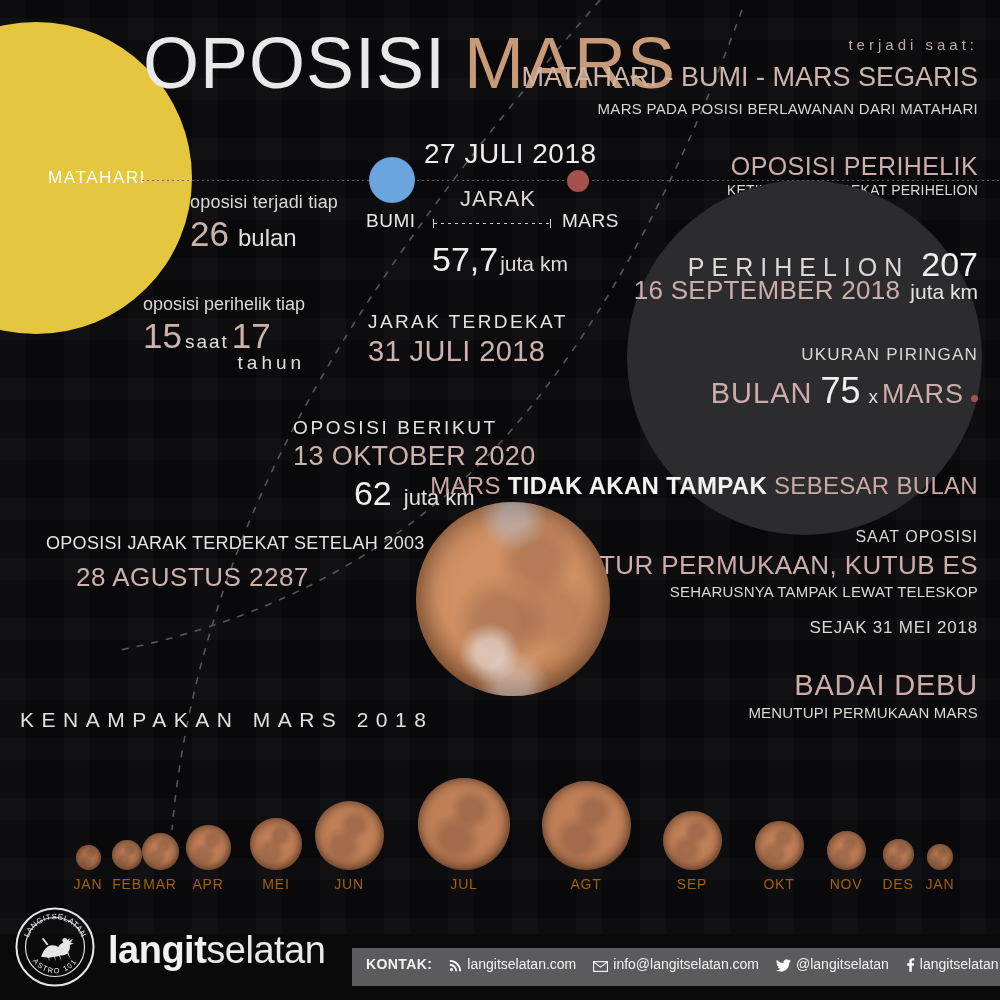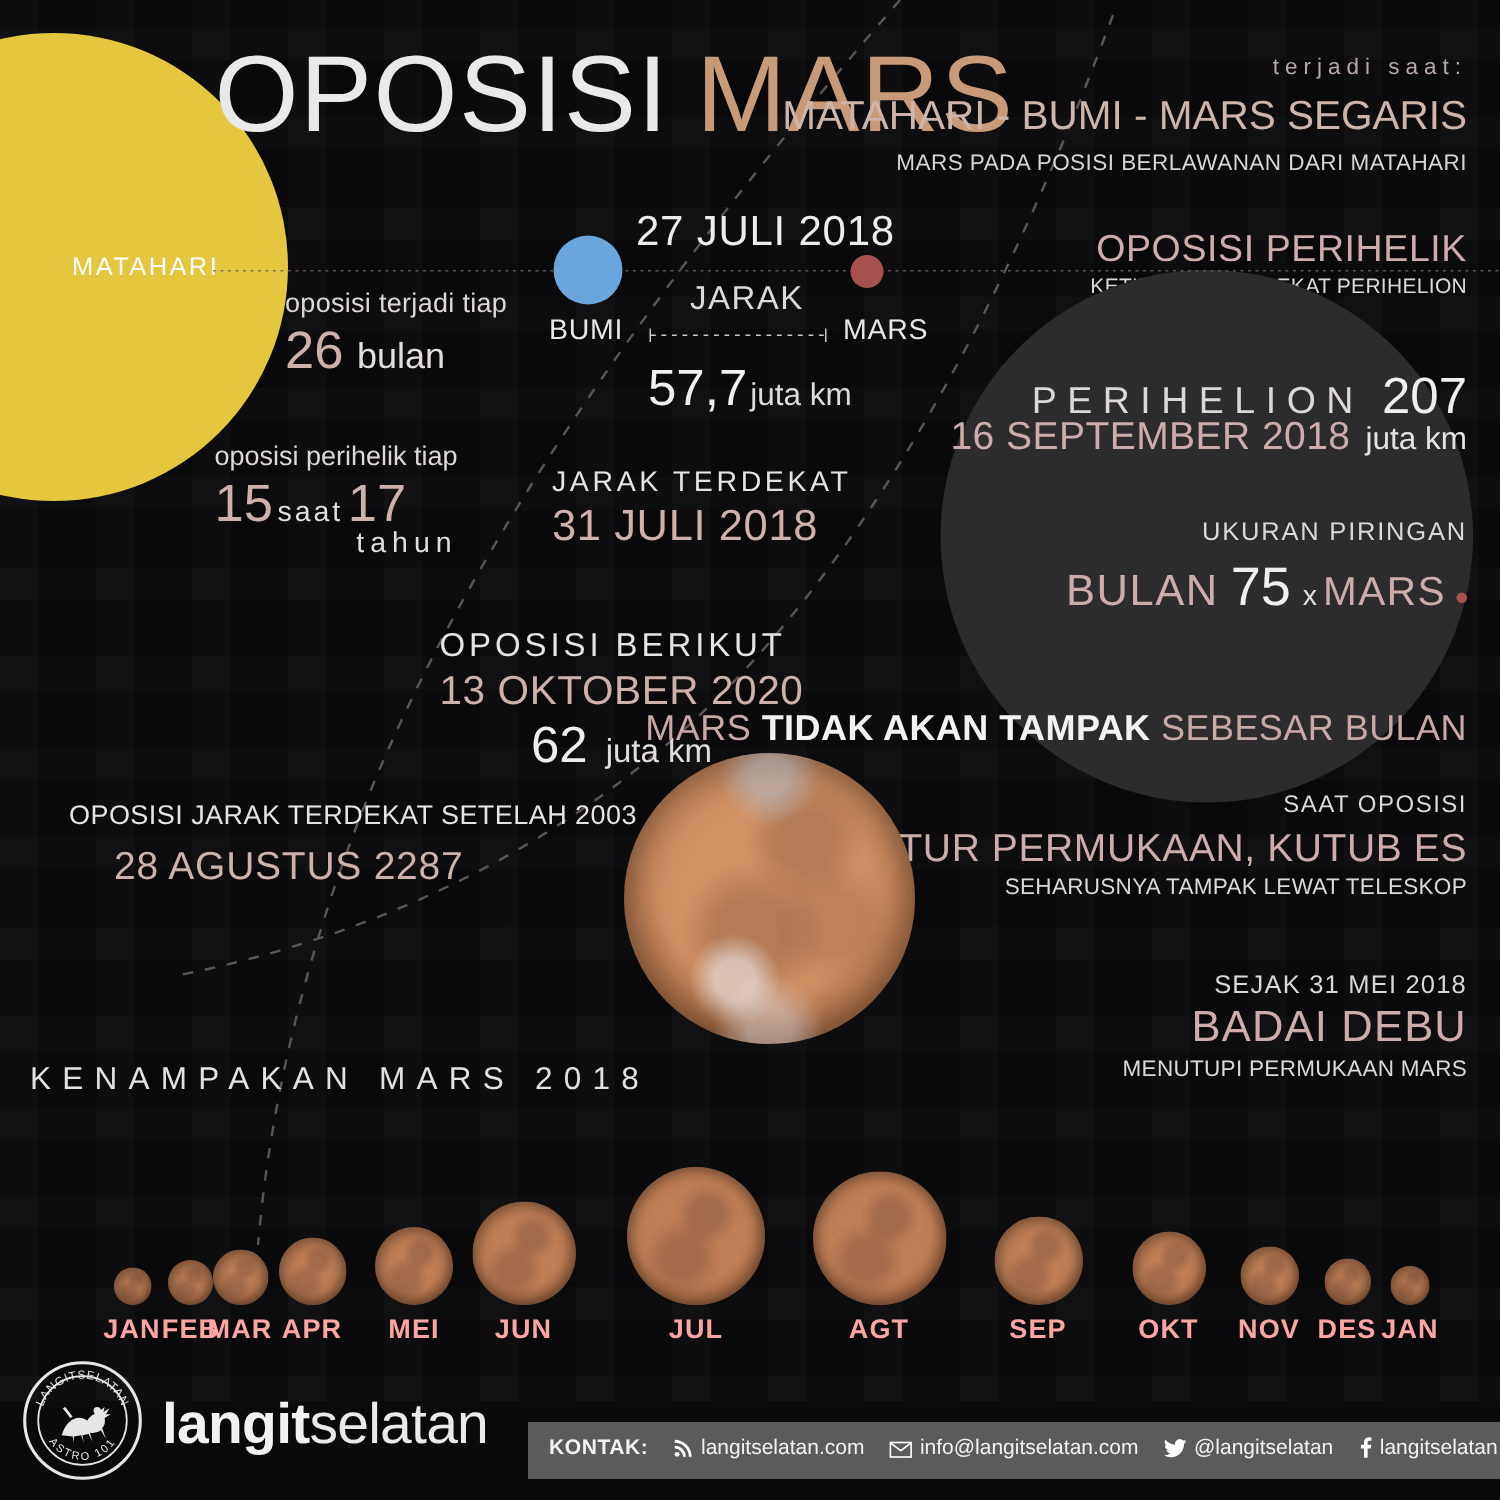--- a/index.html
+++ b/index.html
@@ -128,21 +128,21 @@
   #stat-15 .row { margin-top:1px; white-space:nowrap; }
   #stat-15 .num { font-size:35px; color:#cdb1ab; }
   #stat-15 .conj { font-size:19px; color:#e2dedc; letter-spacing:2px; margin:0 3px; }
   #stat-15 .tahun { font-size:19px; color:#e2dedc; letter-spacing:4px; display:block; text-align:right; margin-top:-4px; }
 
   #terdekat { left:368px; top:311px; }
   #terdekat .cap { font-size:19px; color:#e6e3e1; letter-spacing:2.4px; }
   #terdekat .val { font-size:29px; color:#cdb1ab; letter-spacing:0.4px; margin-top:2px; }
 
   #berikut { left:293px; top:417px; }
-  #berikut .cap { font-size:22px; color:#e6e3e1; letter-spacing:2.6px; }
+  #berikut .cap { font-size:19px; color:#e6e3e1; letter-spacing:2.6px; }
   #berikut .val { font-size:27px; color:#cdb1ab; letter-spacing:0.4px; margin-top:2px; }
   #berikut .row { margin-top:2px; text-align:center; }
   #berikut .num { font-size:34px; color:#f0eeec; }
   #berikut .unit { font-size:22px; color:#e2dedc; margin-left:12px; }
 
   #setelah2003 { left:46px; top:533px; }
   #setelah2003 .cap { font-size:18px; color:#e6e3e1; letter-spacing:0.3px; }
   #setelah2003 .val { font-size:26px; color:#cdb1ab; letter-spacing:0.5px; margin-top:8px; margin-left:30px; }
 
   
@@ -168,21 +168,21 @@
 
   #tampak-line { right:22px; top:472px; text-align:left; white-space:nowrap; }
   #tampak-line .a { font-size:24px; color:#c8a9a6; letter-spacing:0.3px; }
   #tampak-line .b { font-size:24px; color:#f4f2f1; font-weight:bold; letter-spacing:0.3px; }
   #tampak-line .c { font-size:24px; color:#c8a9a6; letter-spacing:0.3px; }
 
   #saat-oposisi { right:22px; top:528px; text-align:right; font-size:16px; color:#dcd8d5; letter-spacing:1px; }
   #fitur { right:22px; top:550px; text-align:right; font-size:26px; color:#cdadab; letter-spacing:0.4px; white-space:nowrap; }
   #seharusnya { right:22px; top:583px; text-align:right; font-size:15px; color:#dcd8d5; letter-spacing:0.2px; white-space:nowrap; }
 
-  #sejak { right:22px; top:647px; text-align:right; font-size:17px; color:#dcd8d5; letter-spacing:0.8px; }
+  #sejak { right:22px; top:618px; text-align:right; font-size:17px; color:#dcd8d5; letter-spacing:0.8px; }
   #badai { right:22px; top:669px; text-align:right; font-size:29px; color:#cdadab; letter-spacing:0.8px; }
   #menutupi { right:22px; top:704px; text-align:right; font-size:15px; color:#dcd8d5; letter-spacing:0.2px; }
 
   
   #mars-globe {
     left:416px; top:502px; width:194px; height:194px; border-radius:50%;
     background:
       radial-gradient(circle at 38% 78%, rgba(245,245,250,0.55) 0 7%, rgba(245,245,250,0) 16%),
       radial-gradient(circle at 62% 30%, rgba(120,80,60,0.33) 0 10%, rgba(120,80,60,0) 22%),
       radial-gradient(circle at 44% 62%, rgba(110,72,55,0.30) 0 14%, rgba(110,72,55,0) 30%),
@@ -211,21 +211,21 @@
     position:absolute; bottom:0; border-radius:50%;
     background:
       radial-gradient(circle at 58% 34%, rgba(108,70,55,0.34) 0 12%, rgba(108,70,55,0) 26%),
       radial-gradient(circle at 40% 66%, rgba(100,64,50,0.30) 0 15%, rgba(100,64,50,0) 32%),
       radial-gradient(circle at 46% 40%, #bf7f57 0 54%, #a46944 76%, #7b4e36 94%, #5d3b2b 100%);
     box-shadow: inset 0 0 10px 2px rgba(18,9,5,0.5);
   }
   #month-labels { left:0; top:876px; width:1000px; height:22px; }
   .month-label {
     position:absolute; top:0; transform:translateX(-50%);
-    font-size:18px; color:#fca5a5; letter-spacing:0.8px; font-weight:bold;
+    font-size:14px; color:#a16207; letter-spacing:0.8px; font-weight:normal;
   }
 
   
   #footer {
     left:0; bottom:0; width:1000px; height:66px;
     background:#0a0a0b;
   }
   #footer-bar {
     position:absolute; left:352px; top:14px; width:648px; height:38px;
     background:#5b5b5d;

